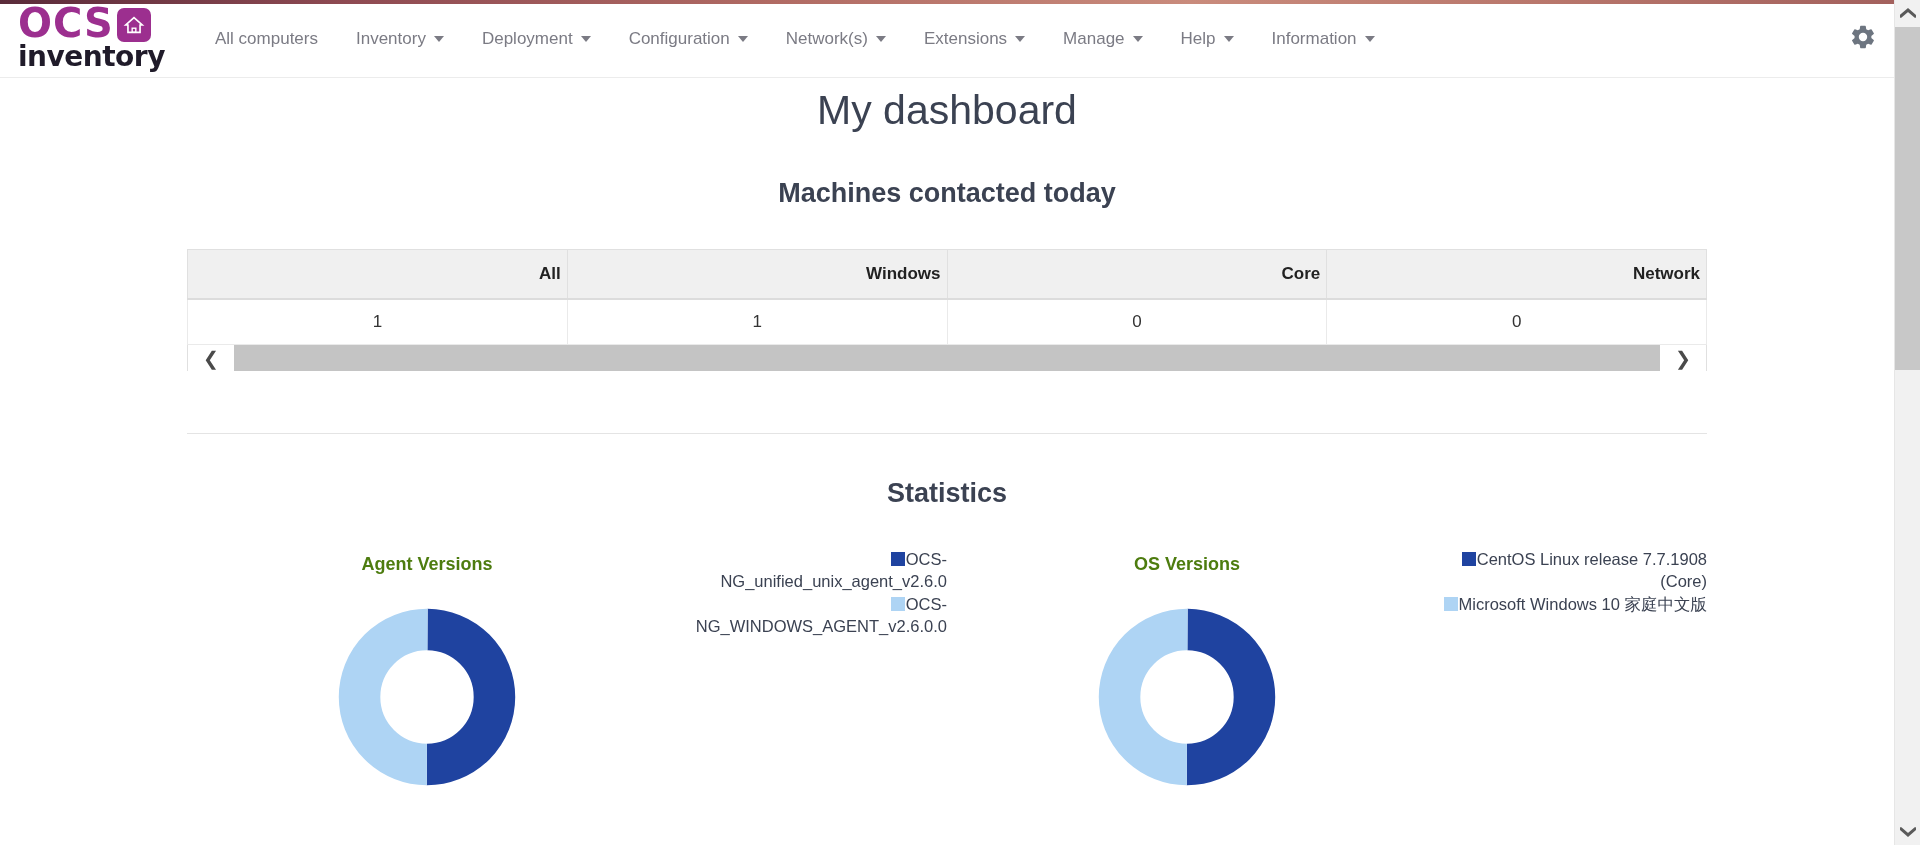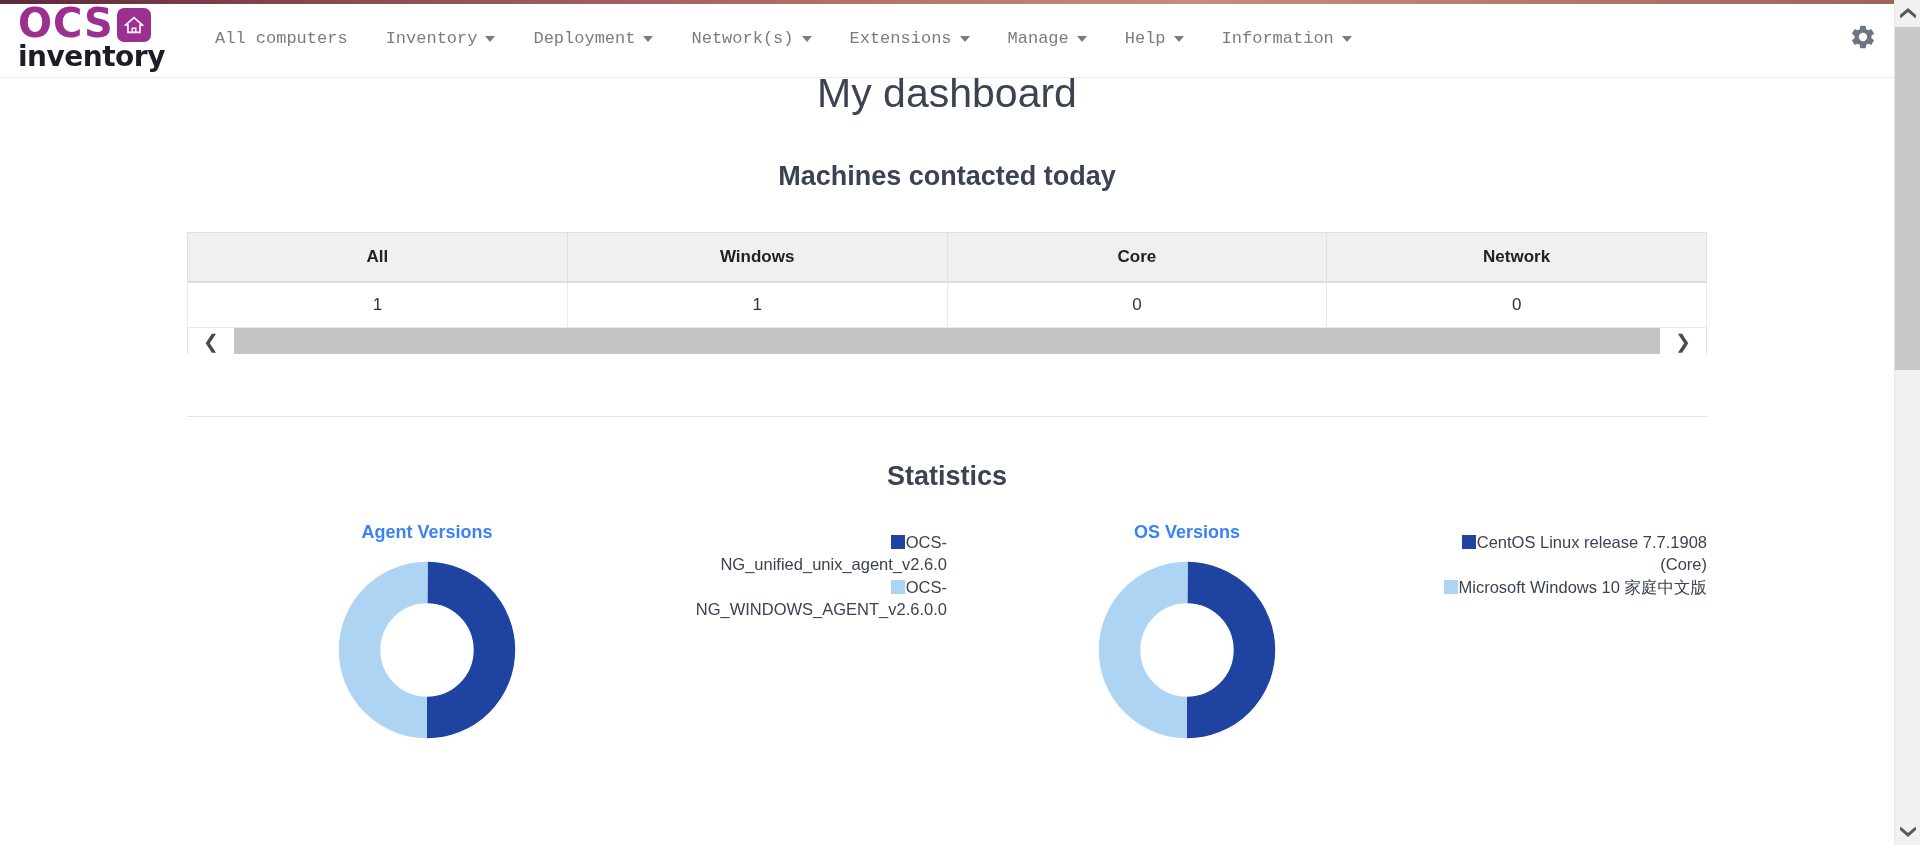--- a/index.html
+++ b/index.html
@@ -53,21 +53,21 @@
   .brand .inventory-text {
     font-family: "DejaVu Sans", sans-serif;
     font-weight: bold;
     font-size: 28px;
     letter-spacing: -0.5px;
     color: #201b2a;
     line-height: 28px;
     margin-top: 1px;
   }
 
-  .nav-items { display: flex; align-items: center; height: 100%; font-family: Liberation Mono, monospace; }
+  .nav-items { display: flex; align-items: center; height: 100%; }
   .nav-item {
     color: #7b7b84;
     font-size: 17px;
     padding: 0 19px;
     height: 100%;
     display: flex; align-items: center;
     cursor: pointer;
     white-space: nowrap;
   }
   .nav-item .caret {
@@ -81,21 +81,21 @@
   .nav-spacer { flex: 1 1 auto; }
   .gear-btn {
     width: 62px; height: 100%;
     display: flex; align-items: center; justify-content: center;
     cursor: pointer;
   }
 
   
   .page {
     position: absolute;
-    top: 62px; left: 0;
+    top: 79px; left: 0;
     width: 1894px; height: 766px;
     background: #fff;
     overflow: hidden;
   }
   .page-title {
     text-align: center;
     font-size: 41px;
     font-weight: normal;
     color: #3b4252;
     margin: 0;
@@ -122,21 +122,21 @@
     border: 1px solid #e0e0e0;
     table-layout: fixed;
   }
   table.mc th {
     background: #f0f0f0;
     border: 1px solid #e0e0e0;
     border-bottom: 2px solid #dcdcdc;
     font-size: 17px;
     font-weight: bold;
     color: #222;
-    text-align: center;
+    text-align: right;
     padding: 14px 6px;
   }
   table.mc td {
     border: 1px solid #eaeaea;
     font-size: 17px;
     text-align: center;
     padding: 12px 6px;
     color: #333;
     background: #fff;
   }
@@ -185,22 +185,22 @@
     align-items: flex-start;
   }
   .chart-col {
     width: 480px;
     flex: 0 0 auto;
     text-align: center;
   }
   .chart-heading {
     font-size: 18px;
     font-weight: bold;
-    color: #3b82f6;
-    margin: 0;
+    color: #4d7c0f;
+    margin: 15px;
     padding-bottom: 18px;
   }
   .donut {
     width: 178px; height: 178px;
     margin: 0 auto;
     position: relative;
   }
   .legend {
     flex: 1 1 auto;
     padding-top: 10px;
@@ -264,20 +264,24 @@
   <div class="nav-items">
     <div class="nav-item">
       <span>All computers</span>
     </div>
     <div class="nav-item">
       <span>Inventory</span>
       <i class="caret"></i>
     </div>
     <div class="nav-item">
       <span>Deployment</span>
+      <i class="caret"></i>
+    </div>
+    <div class="nav-item">
+      <span>Configuration</span>
       <i class="caret"></i>
     </div>
     <div class="nav-item">
       <span>Network(s)</span>
       <i class="caret"></i>
     </div>
     <div class="nav-item">
       <span>Extensions</span>
       <i class="caret"></i>
     </div>

